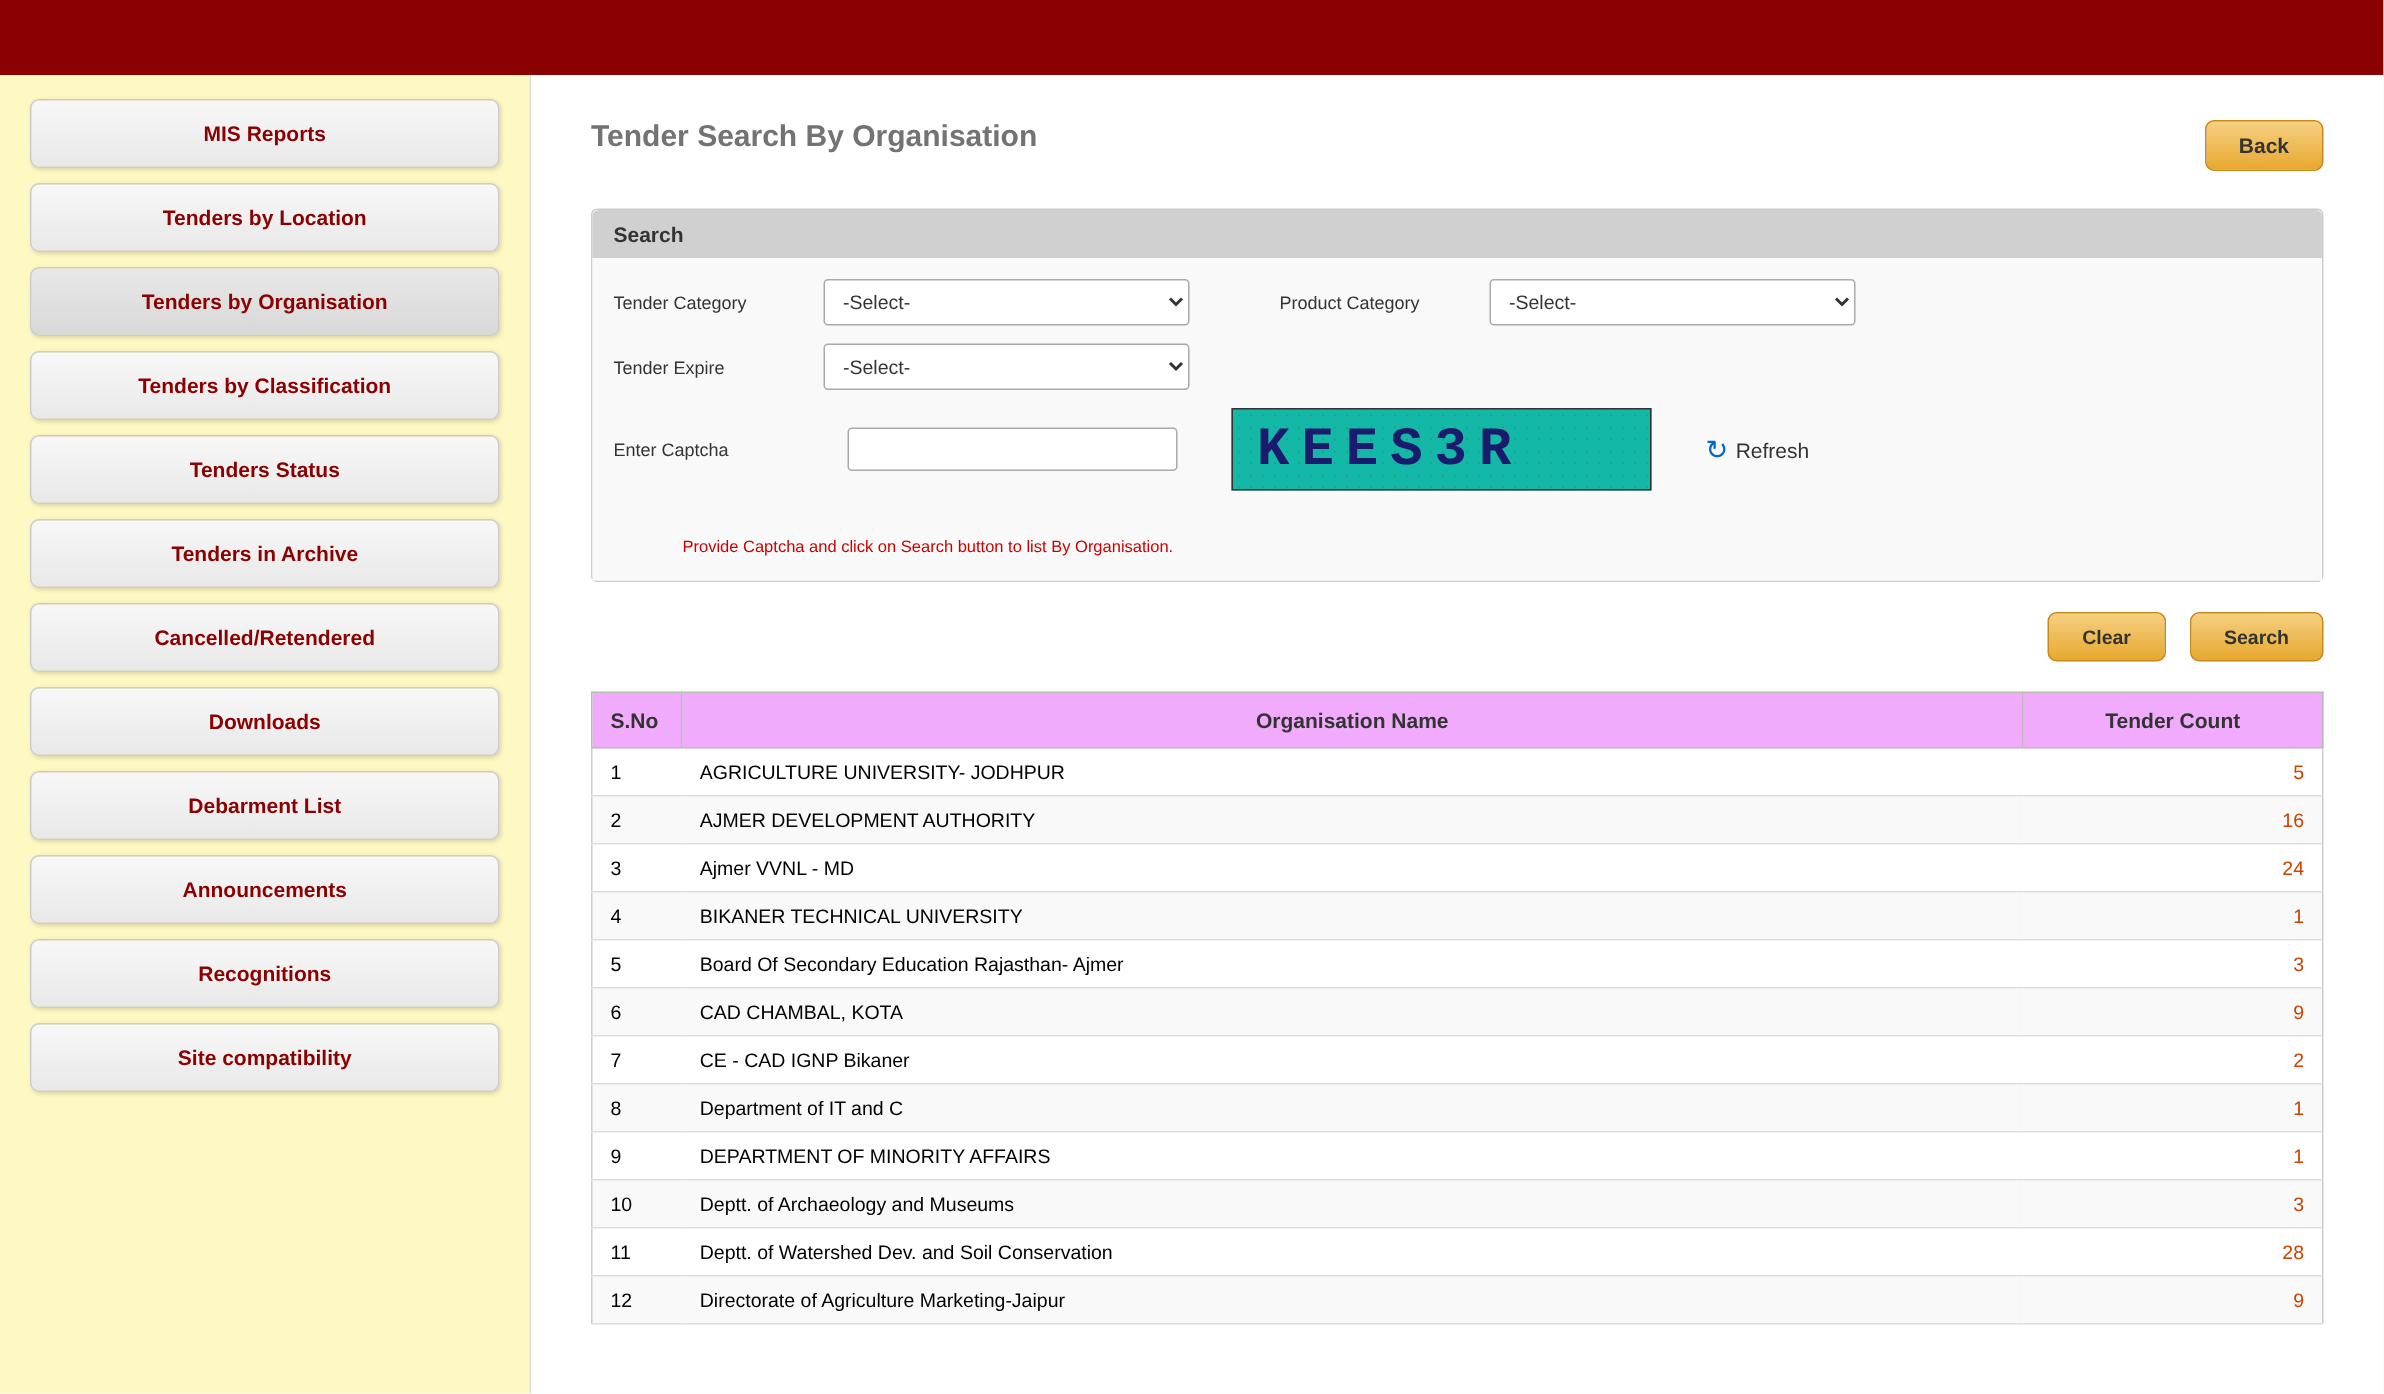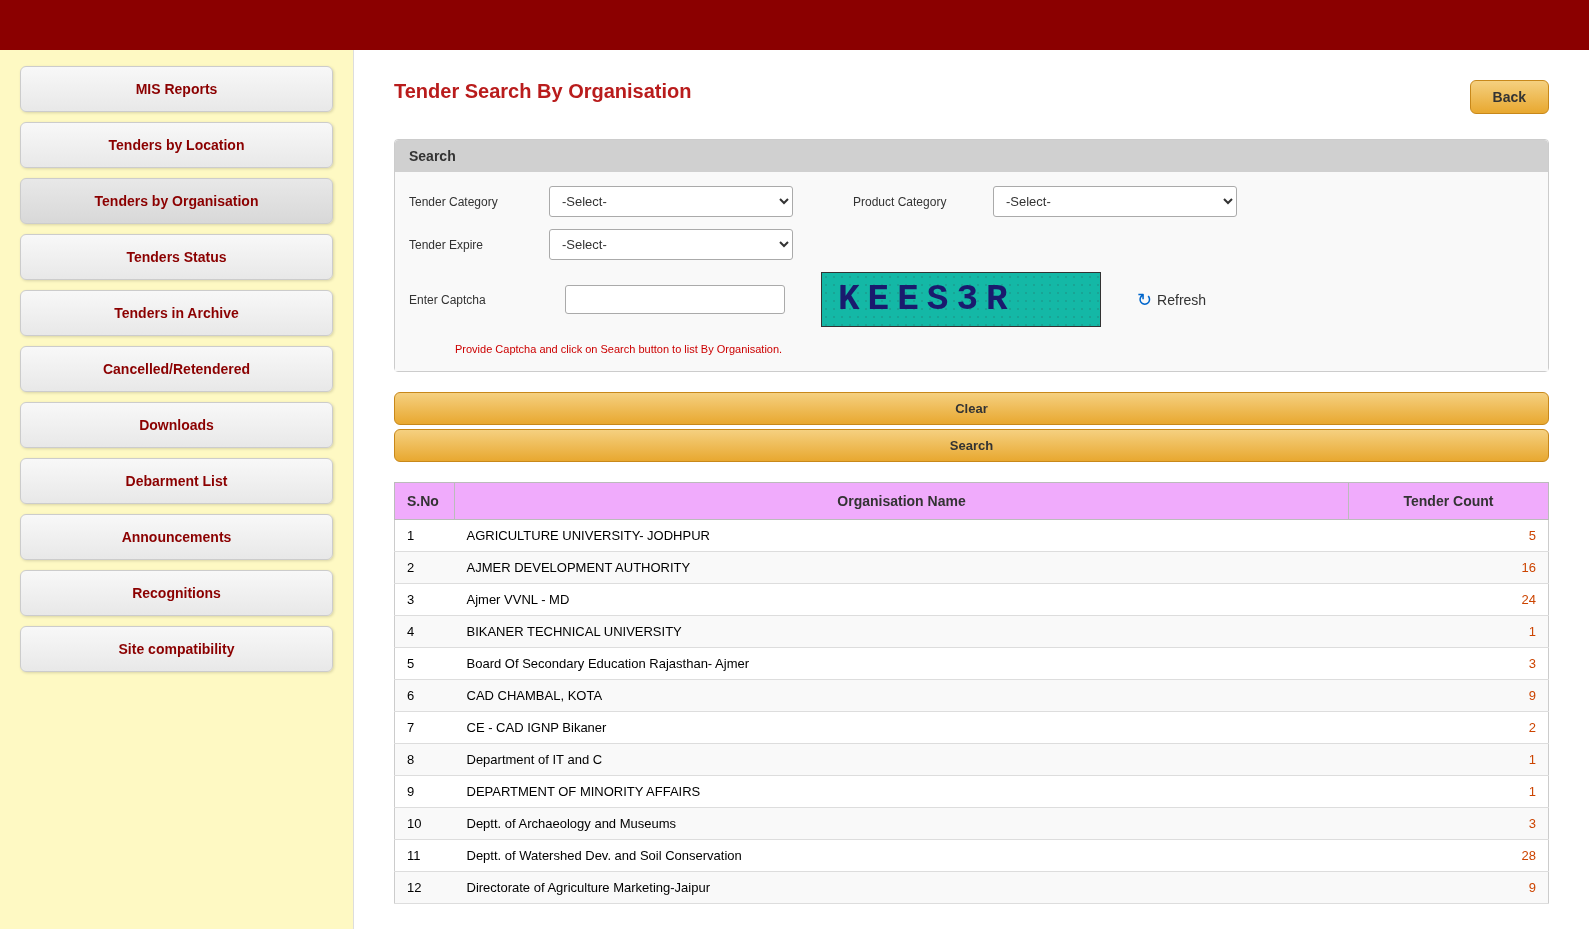--- a/index.html
+++ b/index.html
@@ -57,21 +57,21 @@
     .content-header {
       display: flex;
       justify-content: space-between;
       align-items: flex-start;
       margin-bottom: 25px;
     }
 
     .page-title {
       font-size: 20px;
       font-weight: bold;
-      color: #b91c1c;
+      color: #737373;
     }
 
     .back-btn {
       padding: 8px 22px;
       background: linear-gradient(to bottom, #f5d080, #e8a830);
       border: 1px solid #c8881a;
       border-radius: 6px;
       font-weight: bold;
       font-size: 14px;
       cursor: pointer;
@@ -118,21 +118,21 @@
       border: 1px solid #aaa;
       border-radius: 3px;
       font-size: 13px;
       background: #fff;
       color: #333;
     }
 
     .captcha-row {
       display: flex;
       align-items: center;
-      margin-bottom: 8px;
+      margin-bottom: 24px;
       gap: 36px;
     }
 
     .captcha-input {
       width: 220px;
       padding: 6px 8px;
       border: 1px solid #aaa;
       border-radius: 3px;
       font-size: 13px;
     }
@@ -185,23 +185,22 @@
     .info-text {
       color: #cc0000;
       font-size: 11px;
       padding: 8px 4px 2px 4px;
       margin-left: 42px;
     }
 
     .action-row {
       display: flex;
       justify-content: flex-end;
-      gap: 4px;
+      gap: 16px;
       margin-bottom: 20px;
-      flex-direction: column;
     }
 
     .clear-btn {
       padding: 8px 22px;
       background: linear-gradient(to bottom, #f5d080, #e8a830);
       border: 1px solid #c8881a;
       border-radius: 6px;
       font-weight: bold;
       font-size: 13px;
       cursor: pointer;
@@ -273,20 +272,21 @@
 <body>
 
 <div class="top-bar"></div>
 
 <div class="main-layout">
 
   <div class="sidebar">
   <button class="sidebar-btn">MIS Reports</button>
       <button class="sidebar-btn">Tenders by Location</button>
       <button class="sidebar-btn active">Tenders by Organisation</button>
+      <button class="sidebar-btn">Tenders by Classification</button>
       <button class="sidebar-btn">Tenders Status</button>
       <button class="sidebar-btn">Tenders in Archive</button>
       <button class="sidebar-btn">Cancelled/Retendered</button>
       <button class="sidebar-btn">Downloads</button>
       <button class="sidebar-btn">Debarment List</button>
       <button class="sidebar-btn">Announcements</button>
       <button class="sidebar-btn">Recognitions</button>
       <button class="sidebar-btn">Site compatibility</button>
     </div>
 

